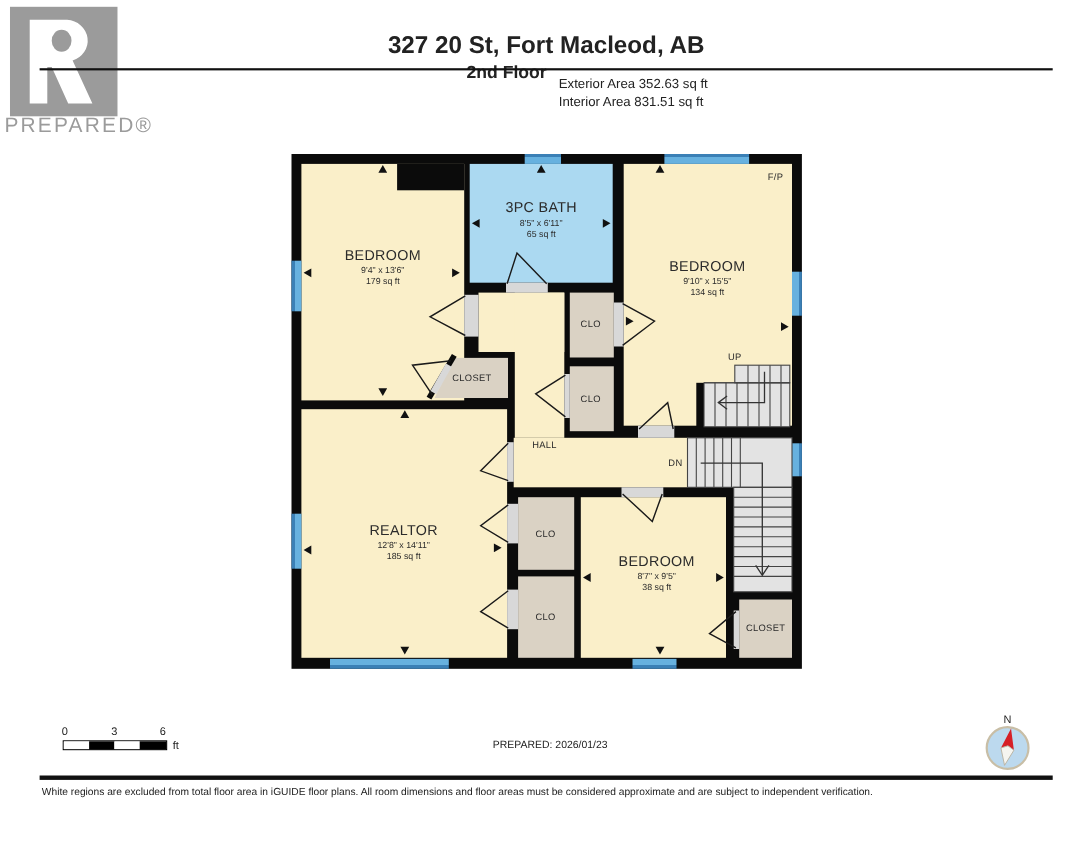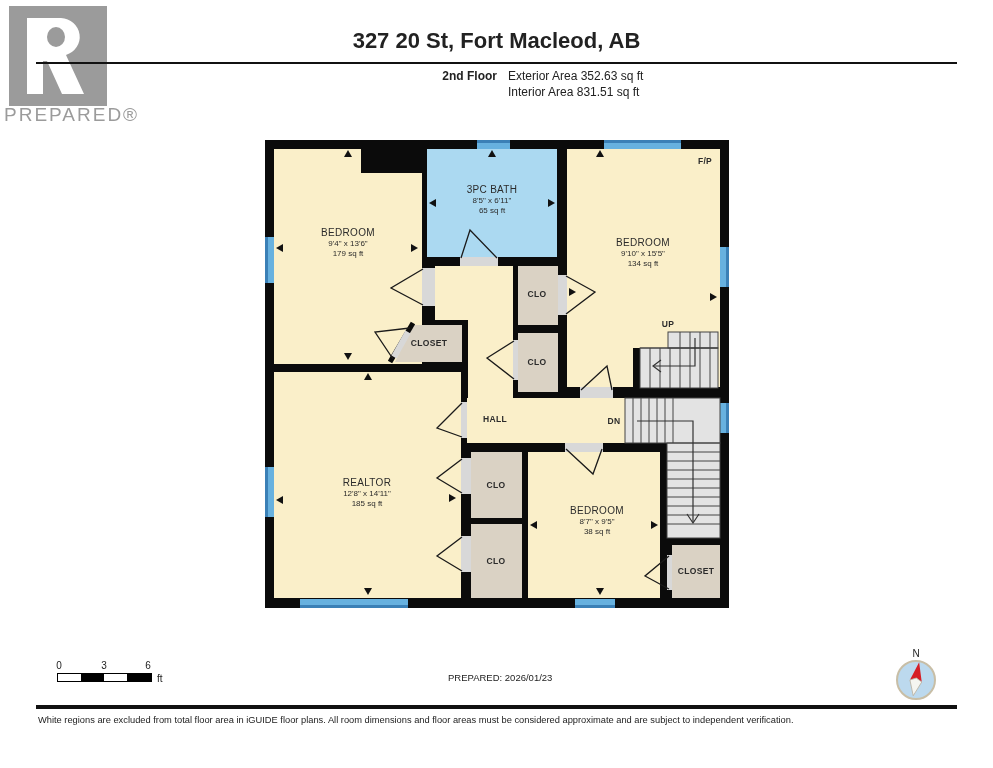--- a/index.html
+++ b/index.html
@@ -5,21 +5,21 @@
   html,body{margin:0;padding:0;}
   body{width:993px;height:768px;position:relative;background:#fff;
        font-family:"Liberation Sans", sans-serif;overflow:hidden;color:#222;}
   .abs{position:absolute;}
 
   
   #logo{left:9px;top:6px;width:98px;height:100px;z-index:1;}
   #logo-text{left:4px;top:104px;width:130px;font-size:19px;letter-spacing:2px;color:#9b9b9b;z-index:1;}
   #header-rule{left:36px;top:62px;width:921px;height:2px;background:#111;z-index:3;}
   #title{left:0;top:28px;width:993px;text-align:center;font-size:22px;font-weight:bold;z-index:2;}
-  #floor-label{top:69px;right:496px;font-size:12px;font-weight:bold;}
+  #floor-label{top:58px;right:496px;font-size:16px;font-weight:bold;}
   #ext-area{left:508px;top:69px;font-size:12px;}
   #int-area{left:508px;top:85px;font-size:12px;}
 
   
   #plan{left:265px;top:140px;width:464px;height:468px;background:#0b0b0b;}
   .room{position:absolute;}
   .cream{background:#faefc9;}
   .blue{background:#abd9f1;}
   .taupe{background:#dad2c4;}
   .gray{background:#e3e3e3;}
@@ -27,24 +27,24 @@
   .win{position:absolute;z-index:3;}
   .win.h{background:linear-gradient(to bottom,#3b80b6 0 34%,#67b1df 34%);}
   .win.hb{background:linear-gradient(to top,#3b80b6 0 34%,#67b1df 34%);}
   .win.v{background:linear-gradient(to right,#3b80b6 0 34%,#67b1df 34%);}
   .win.vr{background:linear-gradient(to left,#3b80b6 0 34%,#67b1df 34%);}
   .opening{position:absolute;background:#d8d8d8;z-index:4;}
   #plan-lines{position:absolute;left:0;top:0;z-index:5;}
 
   .rlabel{position:absolute;transform:translate(-50%,-50%);text-align:center;z-index:6;
           white-space:nowrap;line-height:1.3;color:#2b2b2b;}
-  .rname{font-size:10px;letter-spacing:.3px;}
+  .rname{font-size:13px;letter-spacing:.3px;}
   .rdims,.rarea{font-size:8px;}
   .slabel{position:absolute;transform:translate(-50%,-50%);font-size:8.5px;letter-spacing:.3px;
-          color:#2b2b2b;z-index:6;white-space:nowrap;font-weight:bold;}
+          color:#2b2b2b;z-index:6;white-space:nowrap;}
 
   
   #scale{left:57px;top:660px;width:120px;}
   #scale-ticks{position:relative;width:93px;height:13px;font-size:10px;}
   #scale-ticks span{position:absolute;transform:translateX(-50%);}
   #scale-bar{width:93px;height:7px;border:1px solid #000;display:flex;}
   #scale-bar i{display:block;height:100%;}
   #scale-unit{position:absolute;left:100px;top:13px;font-size:10px;}
   #prepared{left:448px;top:672px;font-size:9.5px;}
   #compass{left:891px;top:644px;}
@@ -215,21 +215,21 @@
       <div class="rdims">8'7" x 9'5"</div>
       <div class="rarea">38 sq ft</div>
   </div>
 
   <div class="slabel" style="left:272px;top:154px">CLO</div>
   <div class="slabel" style="left:272px;top:222px">CLO</div>
   <div class="slabel" style="left:231px;top:345px">CLO</div>
   <div class="slabel" style="left:231px;top:421px">CLO</div>
   <div class="slabel" style="left:164px;top:203px">CLOSET</div>
   <div class="slabel" style="left:431px;top:431px">CLOSET</div>
-  <div class="slabel" style="left:230px;top:279px">HALL</div>
+  <div class="slabel" style="left:230px;top:264px">HALL</div>
   <div class="slabel" style="left:403px;top:184px">UP</div>
   <div class="slabel" style="left:349px;top:281px">DN</div>
   <div class="slabel" style="left:440px;top:21px">F/P</div>
 </div>
 
 <div id="scale" class="abs">
   <div id="scale-ticks">
     <span style="left:2px">0</span>
     <span style="left:47px">3</span>
     <span style="left:91px">6</span>

